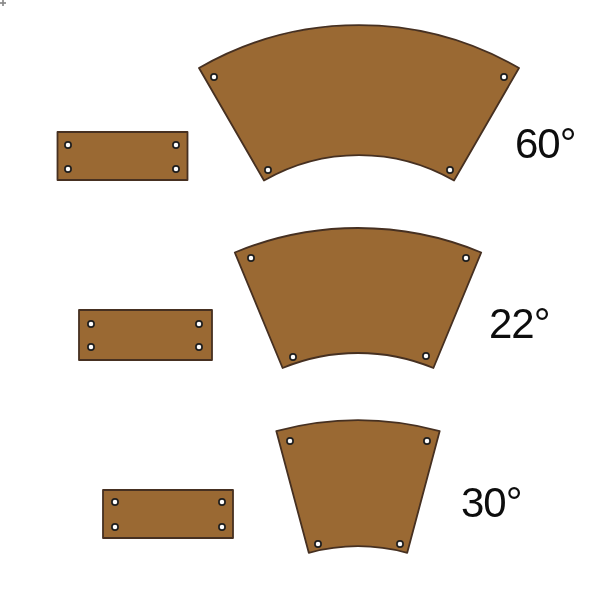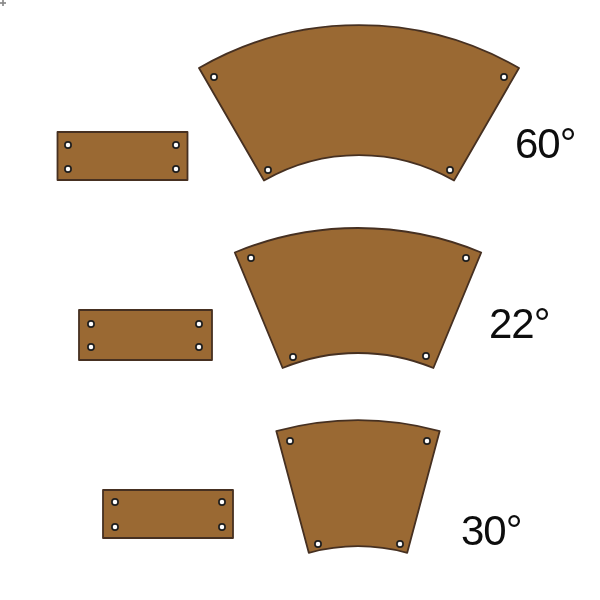--- a/index.html
+++ b/index.html
@@ -40,21 +40,21 @@
   .angle-label {
     position: absolute;
     font-size: 42px;
     line-height: 1;
     letter-spacing: -1px;
     color: var(--label, #0d0d0d);
     white-space: nowrap;
   }
   .label-60 { left: 515px; top: 123px; }
   .label-45 { left: 489px; top: 303px; }
-  .label-30 { left: 461px; top: 482px; margin-top: 28px; }
+  .label-30 { left: 461px; top: 482px; }
 </style>
 </head>
 <body>
 
 <div class="stage">
 
   <svg class="diagram-svg" width="600" height="600" viewBox="0 0 600 600">
 
     <g>
       <rect class="artifact" x="2" y="0" width="2" height="6"></rect>

